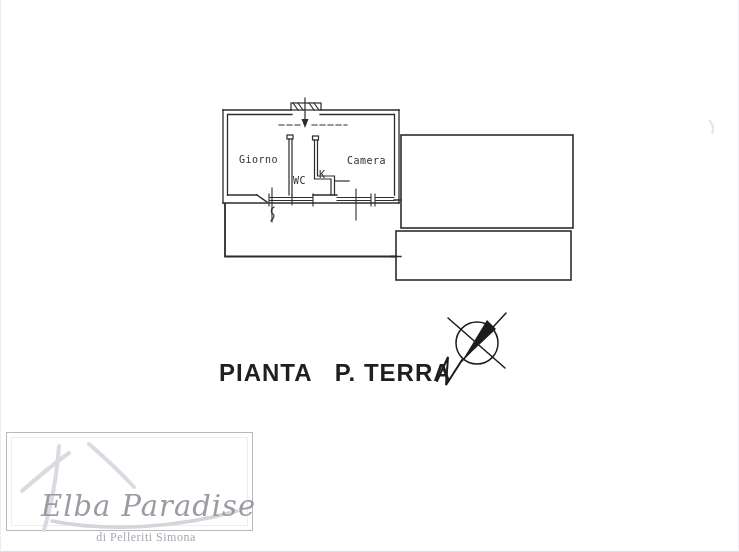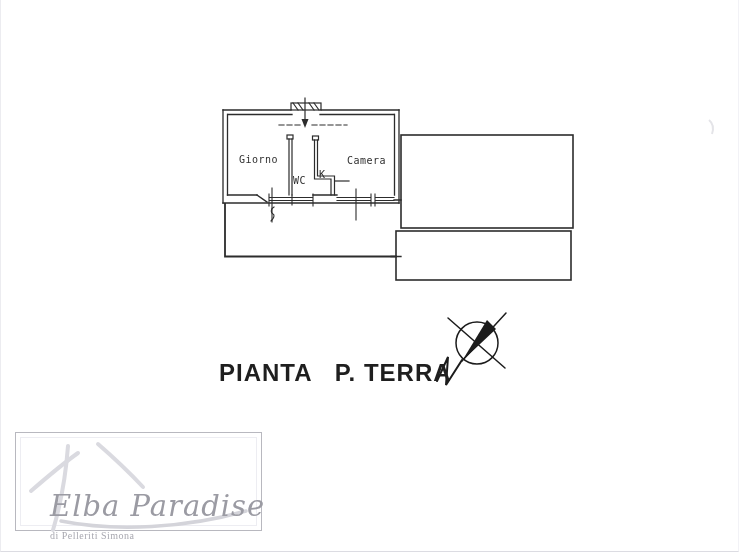--- a/index.html
+++ b/index.html
@@ -33,21 +33,20 @@
     color:#1f1f1f;
     white-space:pre;
   }
   #logo-box{
     position:absolute;
     left:5px;top:432px;
     width:247px;height:99px;
     border:1px solid #b8b8bf;
     box-sizing:border-box;
     background:#ffffff;
-    margin-left:9px;
   }
   #logo-inner{
     position:absolute;
     left:4px;top:4px;right:4px;bottom:4px;
     border:1px solid #ededf2;
   }
   #logo-art{position:absolute;left:0;top:0;}
   #logo-brand{
     position:absolute;
     left:34px;top:56px;width:210px;
@@ -55,22 +54,23 @@
     font-family:"DejaVu Serif", serif;
     font-style:italic;
     font-size:29px;
     color:#9b9ba3;
     letter-spacing:1px;
     white-space:nowrap;
   }
   #logo-subtitle{
     position:absolute;
     left:34px;top:97px;width:210px;
+    text-align:center;
     font-family:"Liberation Serif", serif;
-    font-size:10px;
+    font-size:12px;
     color:#a8a8b0;
     letter-spacing:0.5px;
     white-space:nowrap;
   }
 </style>
 </head>
 <body>
 
 <div id="canvas">
 

